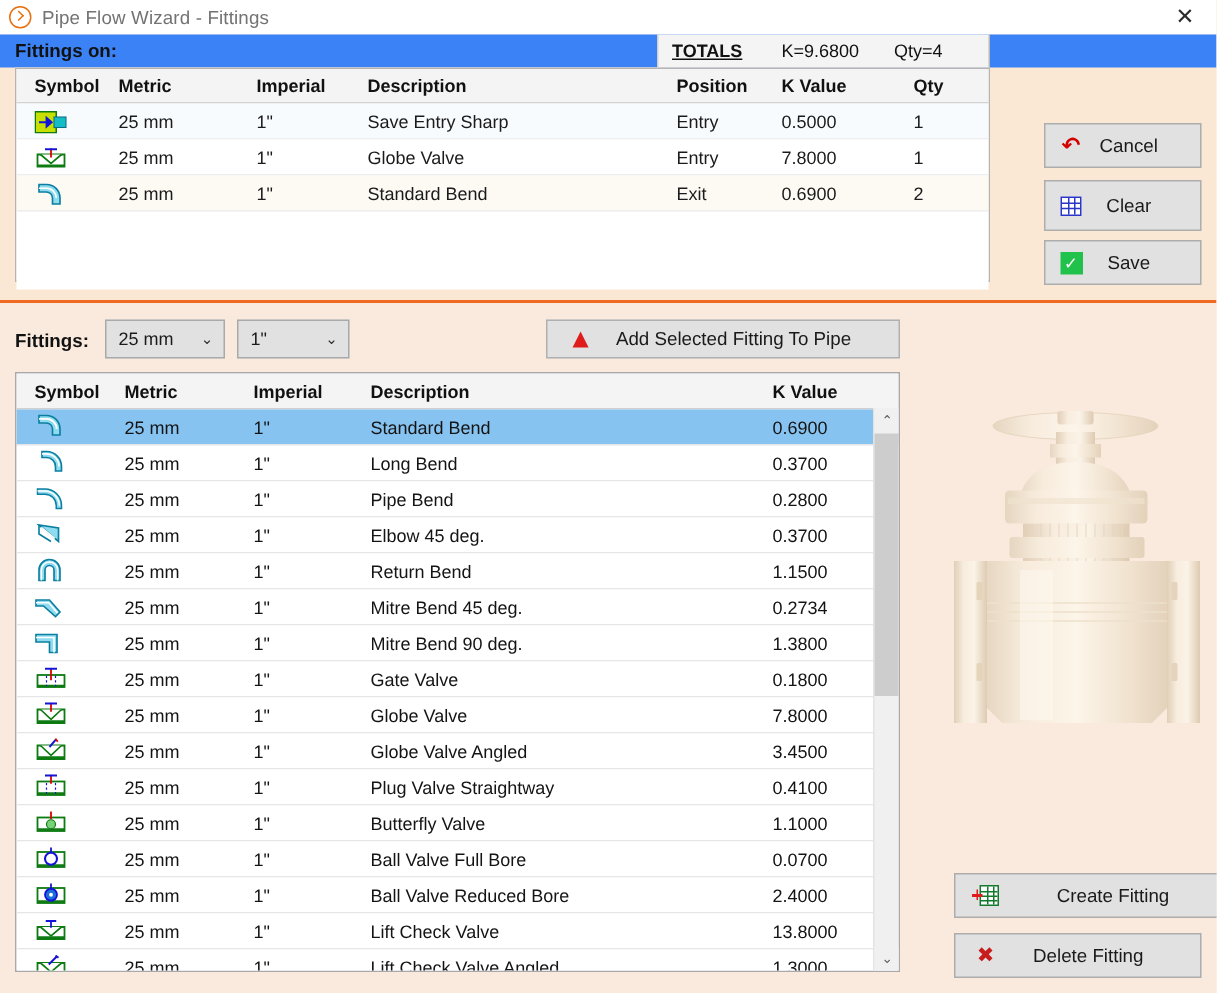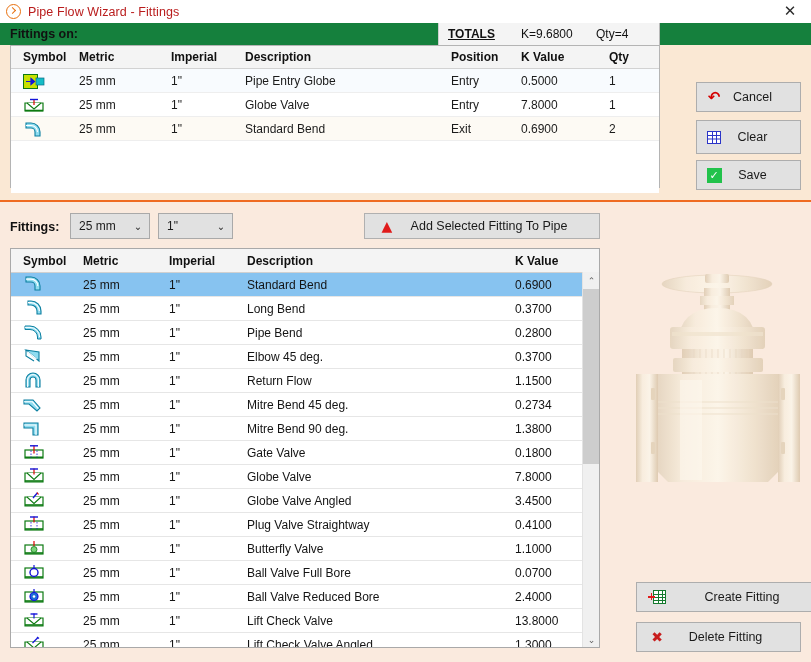--- a/index.html
+++ b/index.html
@@ -20,31 +20,31 @@
   .title-icon{
     width:15px;height:15px;margin-left:6px;margin-right:7px;
     border:1.6px solid #e8700e;border-radius:50%;
     box-sizing:border-box;position:relative;flex:0 0 auto;
   }
   .title-icon:before{
     content:"";position:absolute;left:3.2px;top:2.9px;
     width:4px;height:4px;border-top:1.5px solid #e8700e;border-right:1.5px solid #e8700e;
     transform:rotate(45deg);
   }
-  .title-text{font-size:12.5px;color:#b91c1c;letter-spacing:.1px;}
+  .title-text{font-size:12.5px;color:#737373;letter-spacing:.1px;}
   .win-close{
     position:absolute;right:0;top:0;width:42px;height:23px;
     display:flex;align-items:center;justify-content:center;
     font-size:15px;color:#2b2b2b;line-height:1;font-family:"DejaVu Sans",sans-serif;
   }
 
   
   .topband{
     position:absolute;left:0;top:23px;width:811px;height:22px;
-    background:#15803d;
+    background:#3b82f6;
   }
   .fittings-on-label{
     position:absolute;left:10px;top:4px;font-weight:bold;font-size:12.5px;color:#111;
   }
   .fittings-on-value{
     position:absolute;left:84px;top:4px;font-size:12px;color:#222;margin-top:48px;
   }
   .totals-box{
     position:absolute;left:438px;top:0px;width:222px;height:22px;
     background:#f4f4f4;border-left:1px solid #cfcfcf;border-right:1px solid #b9b9b9;
@@ -200,21 +200,21 @@
     <div class="tg-row alt0">
       <span class="cell c-sym">
         <svg width="22" height="15" viewBox="0 0 22 15">
             <rect x="0.5" y="0.5" width="14" height="14" fill="#c8e000" stroke="#0d7a12"></rect>
             <rect x="13" y="4" width="8" height="7" fill="#14bcc6" stroke="#0a6d86" stroke-width="0.7"></rect>
             <path d="M3 7.5h8M8 4.5l3.5 3L8 10.5z" fill="#1414d8" stroke="#1414d8" stroke-width="1.2"></path>
           </svg>
       </span>
       <span class="cell c-met">25 mm</span>
       <span class="cell c-imp">1"</span>
-      <span class="cell c-desc">Pipe Entry Globe</span>
+      <span class="cell c-desc">Save Entry Sharp</span>
       <span class="cell c-pos">Entry</span>
       <span class="cell c-k">0.5000</span>
       <span class="cell c-qty">1</span>
     </div>
 
     <div class="tg-row alt1">
       <span class="cell c-sym">
         <svg width="22" height="16" viewBox="0 0 22 16">
             <path d="M2 5h18v8H2z" fill="#fff" stroke="#0d7a12" stroke-width="1.2"></path>
             <path d="M2 12.5h18" stroke="#0d7a12" stroke-width="1.6"></path>
@@ -337,21 +337,21 @@
           <span class="cell l-desc">Elbow 45 deg.</span>
           <span class="cell l-k">0.3700</span>
         </div>
         <div class="lb-row">
           <span class="cell l-sym" style="top: 3px;"><svg width="20" height="16" viewBox="0 0 20 16">
               <path d="M3 15 V8 A7 7 0 0 1 17 8 V15 H13 V8 A3 3 0 0 0 7 8 V15 Z" fill="#8fdcf0" stroke="#0c7fa0" stroke-width="1.1"></path>
               <path d="M4.6 15 V8 A5.4 5.4 0 0 1 15.4 8 V15" fill="none" stroke="#fff" stroke-width="1"></path>
             </svg></span>
           <span class="cell l-met">25 mm</span>
           <span class="cell l-imp">1"</span>
-          <span class="cell l-desc">Return Flow</span>
+          <span class="cell l-desc">Return Bend</span>
           <span class="cell l-k">1.1500</span>
         </div>
         <div class="lb-row">
           <span class="cell l-sym" style="top: 3px;"><svg width="20" height="16" viewBox="0 0 20 16">
               <path d="M1 4 H10 L17 12 L14 15 L6 8 H1 Z" fill="#8fdcf0" stroke="#0c7fa0" stroke-width="1.1"></path>
               <path d="M1 5.8 H9.5 L15.3 12.6" fill="none" stroke="#fff" stroke-width="1.1"></path>
             </svg></span>
           <span class="cell l-met">25 mm</span>
           <span class="cell l-imp">1"</span>
           <span class="cell l-desc">Mitre Bend 45 deg.</span>

